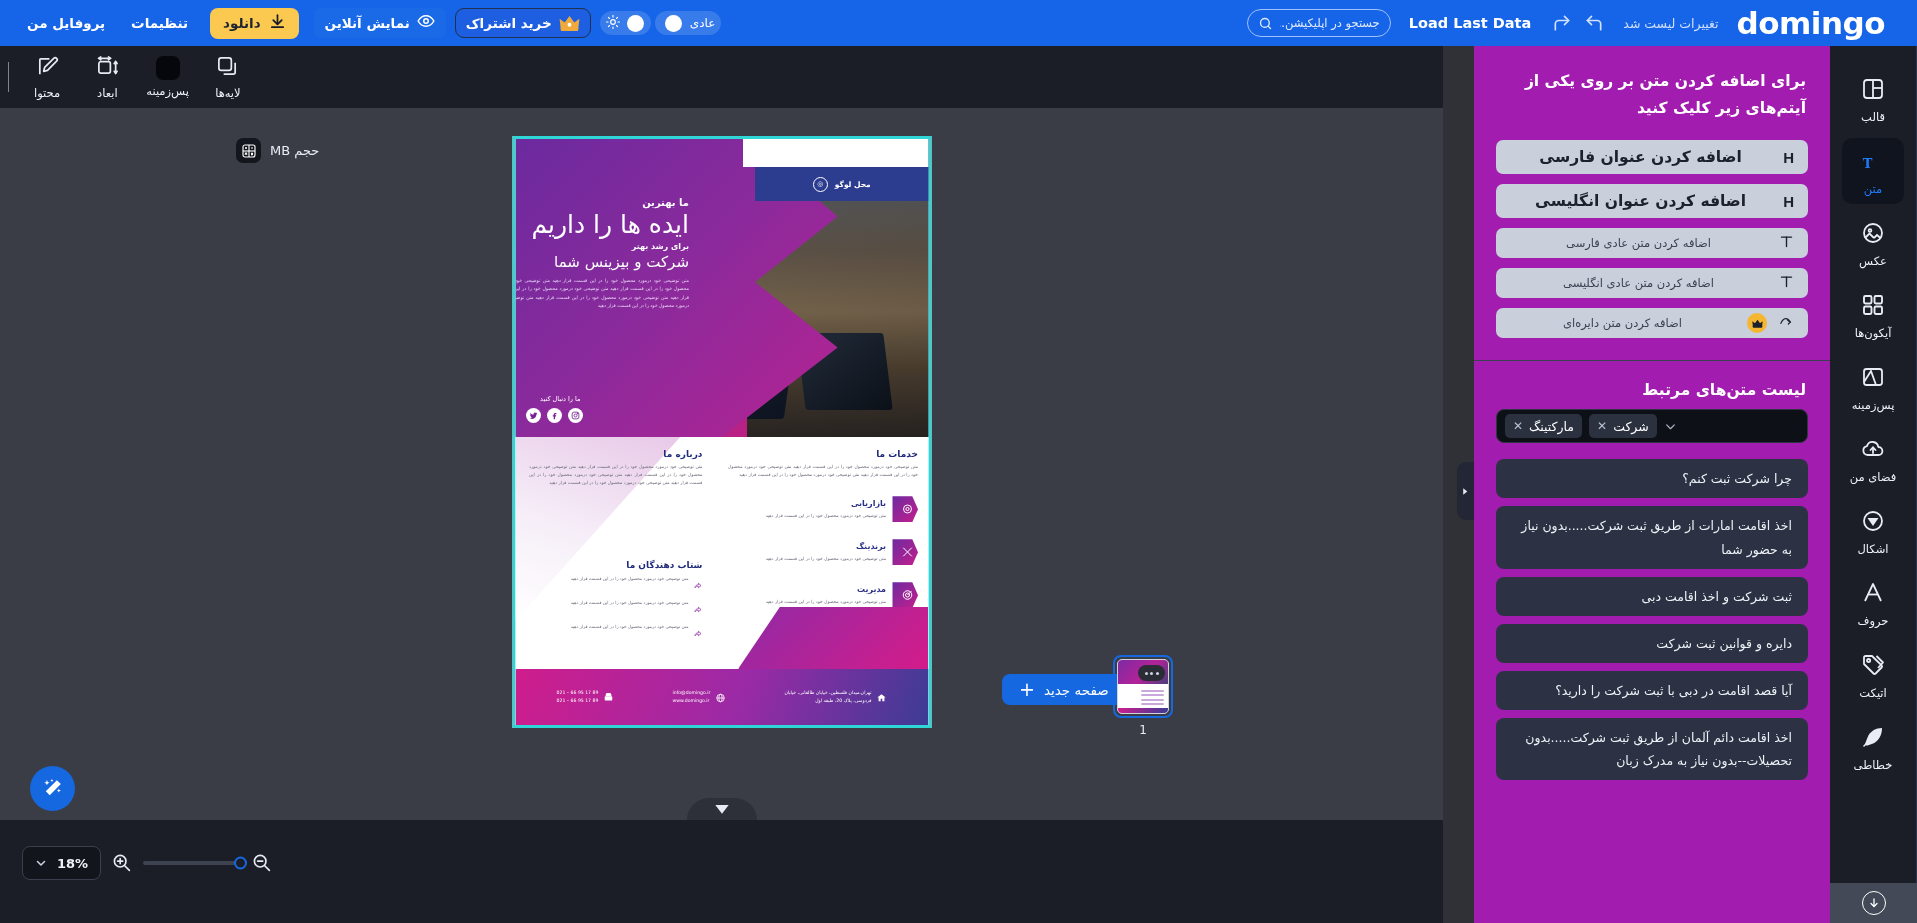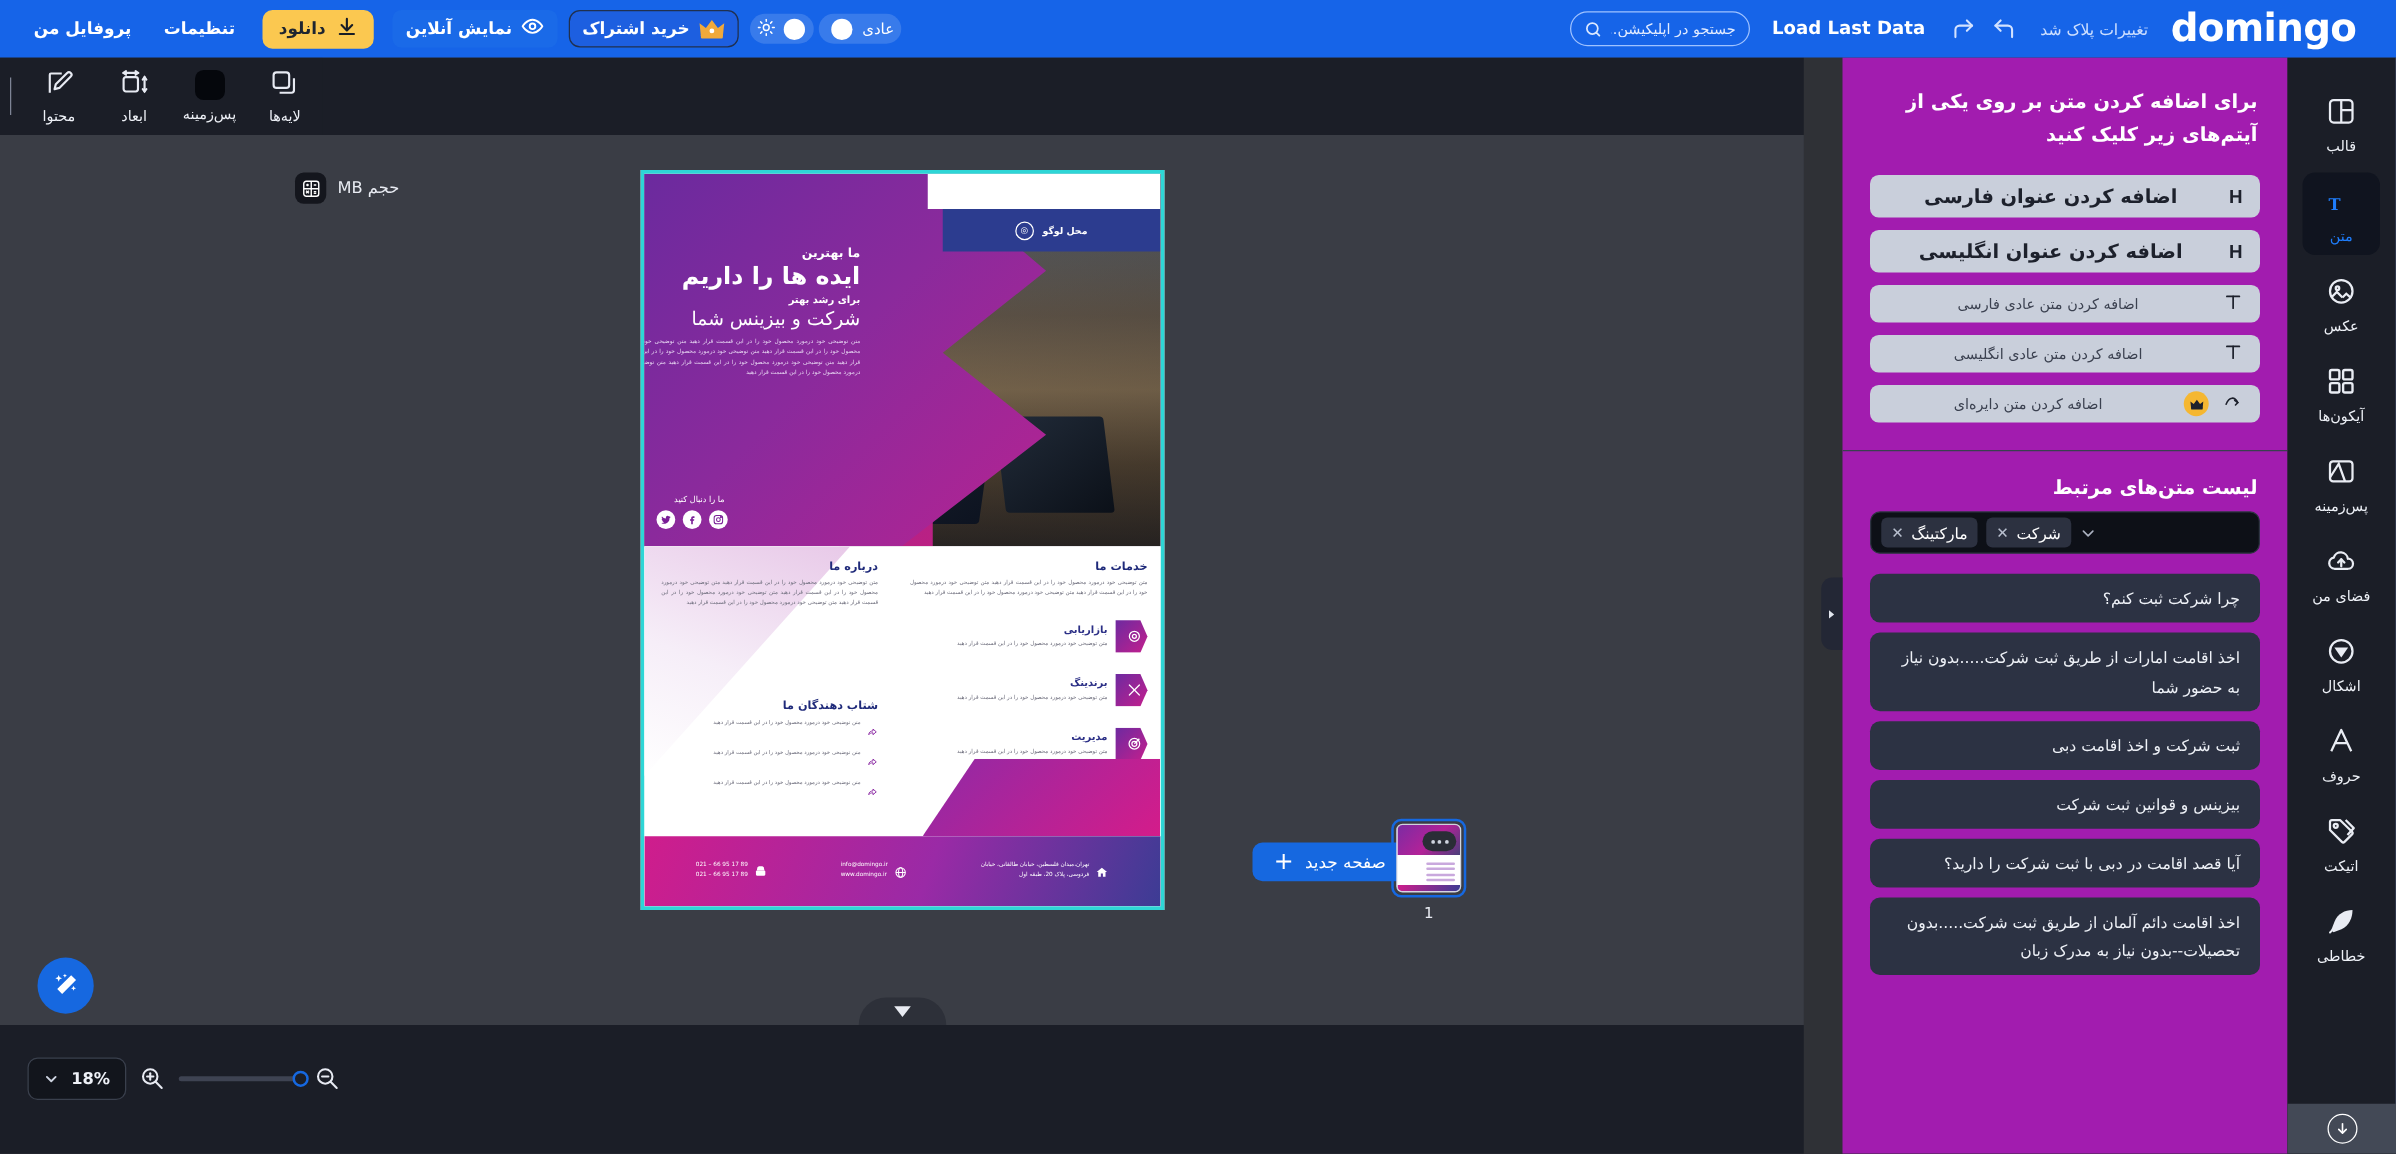--- a/index.html
+++ b/index.html
@@ -167,21 +167,21 @@
     position: absolute; right: 0; top: 28px; width: 42%; height: 34px;
     background: #2c3c8f; display: flex; align-items: center; justify-content: center; gap: 7px;
   }
   .p-blue-tab .lg { font-size: 7.5px; color: #fff; font-weight: 700; }
   .p-blue-tab .lgc {
     width: 15px; height: 15px; border-radius: 50%; border: 1px solid #fff;
     display: flex; align-items: center; justify-content: center; color: #fff; font-size: 7px;
   }
   .p-hero-txt { position: absolute; right: 58%; top: 58px; width: 46%; text-align: right; direction: rtl; }
   .ht1 { font-size: 10px; color: #fff; font-weight: 700; }
-  .ht2 { font-size: 19px; color: #fff; font-weight: 700; margin-top: 2px; }
+  .ht2 { font-size: 25px; color: #fff; font-weight: 400; margin-top: 2px; }
   .ht3 { font-size: 8px; color: #fff; font-weight: 700; margin-top: 3px; }
   .ht4 { font-size: 15px; color: #fff; font-weight: 400; margin-top: 2px; }
   .htp { font-size: 4.6px; color: #e7d6f2; line-height: 1.85; margin-top: 6px; text-align: justify; }
   .p-follow { position: absolute; left: 10px; bottom: 14px; direction: rtl; }
   .p-follow .fl { font-size: 6.5px; color: #fff; margin-bottom: 5px; text-align: right; padding-right: 2px;}
   .p-follow .socs { display: flex; gap: 6px; }
   .soc { width: 15px; height: 15px; border-radius: 50%; background: #fff; display: flex; align-items: center; justify-content: center; }
   .soc svg { width: 9px; height: 9px; color: #7a1f96; }
 
   .p-body { position: absolute; top: 298px; left: 0; right: 0; bottom: 0; background: #fff; }
@@ -380,21 +380,21 @@
   }
   #rn-down svg { width: 12px; height: 12px; color: #fff; }
 </style>
 </head>
 <body>
 
 <div id="app">
 
   <div id="topbar">
     <div class="logo">domingo</div>
-    <div class="saved-txt">تغییرات پلاک شد</div>
+    <div class="saved-txt">تغییرات لیست شد</div>
     <div class="undo-redo">
       <span class="ur-ic">
         <svg viewBox="0 0 24 24" fill="none" stroke="currentColor" stroke-width="2" stroke-linecap="round" stroke-linejoin="round">
             <polyline points="9 14 4 9 9 4"></polyline>
             <path d="M20 20v-7a4 4 0 0 0-4-4H4"></path>
           </svg>
       </span>
       <span class="ur-ic">
         <svg viewBox="0 0 24 24" fill="none" stroke="currentColor" stroke-width="2" stroke-linecap="round" stroke-linejoin="round">
             <polyline points="15 14 20 9 15 4"></polyline>
@@ -825,21 +825,21 @@
     <div class="relitem rel-first">
       <span class="rtext">چرا شرکت ثبت کنم؟</span>
     </div>
     <div class="relitem">
       <span class="rtext">اخذ اقامت امارات از طریق ثبت شرکت.....بدون نیاز به حضور شما</span>
     </div>
     <div class="relitem">
       <span class="rtext">ثبت شرکت و اخذ اقامت دبی</span>
     </div>
     <div class="relitem">
-      <span class="rtext">بیزینس و قوانین ثبت شرکت</span>
+      <span class="rtext">دایره و قوانین ثبت شرکت</span>
     </div>
     <div class="relitem">
       <span class="rtext">آیا قصد اقامت در دبی با ثبت شرکت را دارید؟</span>
     </div>
     <div class="relitem">
       <span class="rtext">اخذ اقامت دائم آلمان از طریق ثبت شرکت.....بدون تحصیلات--بدون نیاز به مدرک زبان</span>
     </div>
   </div>
 
   <div id="rightnav">

